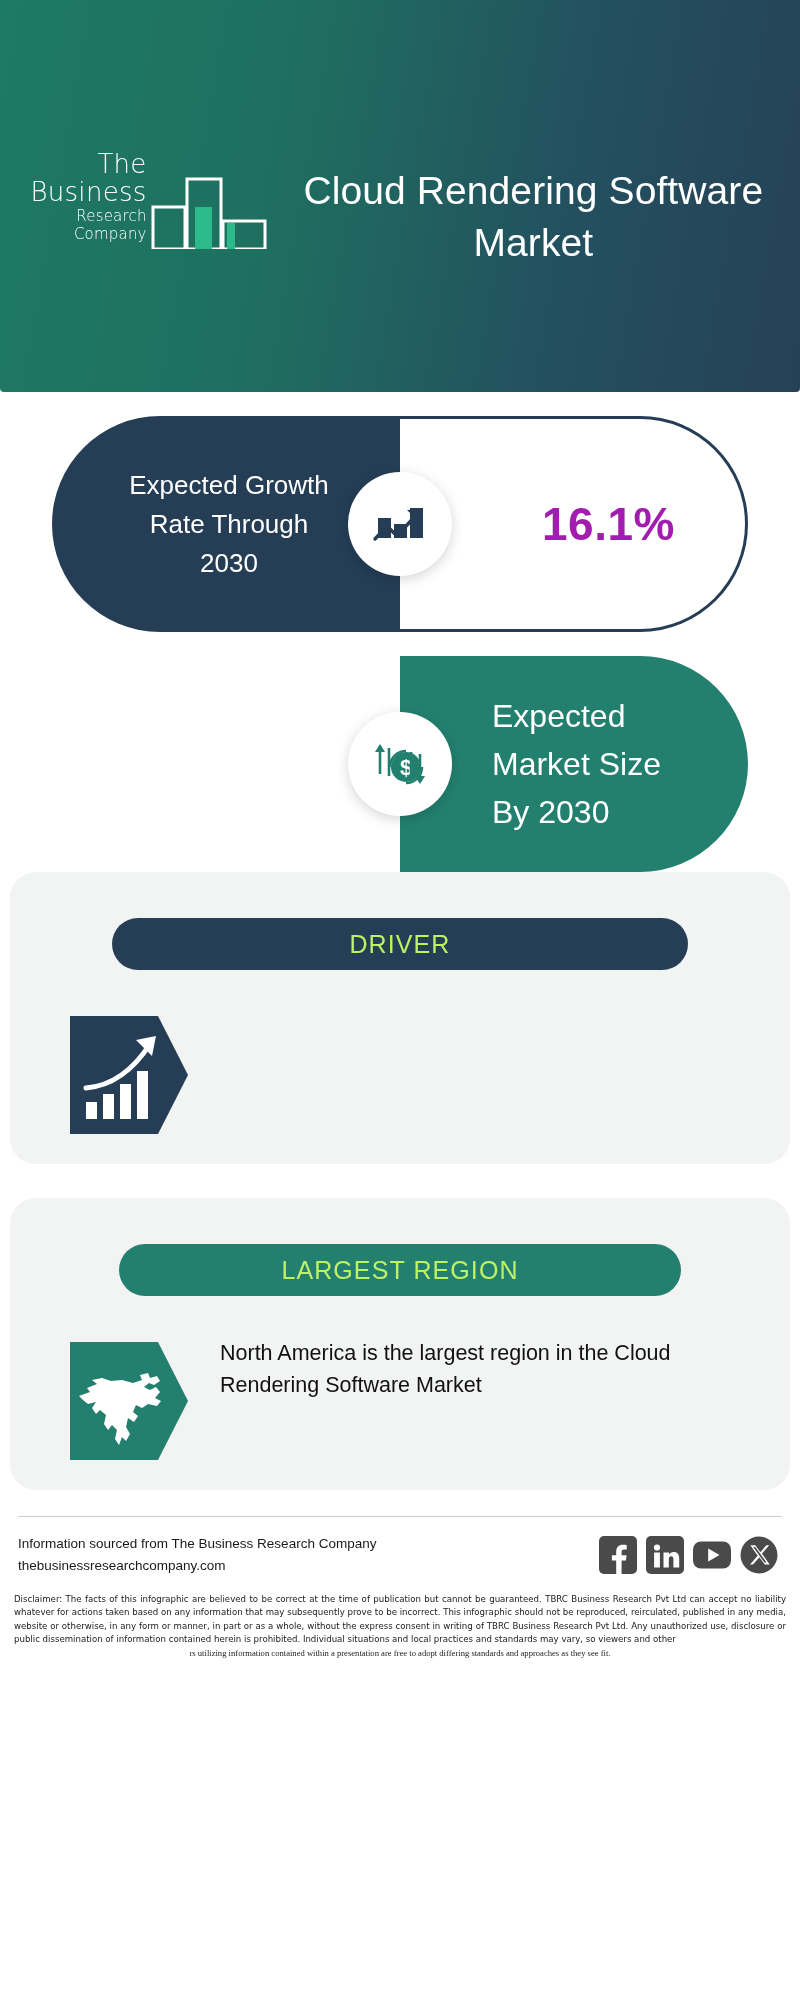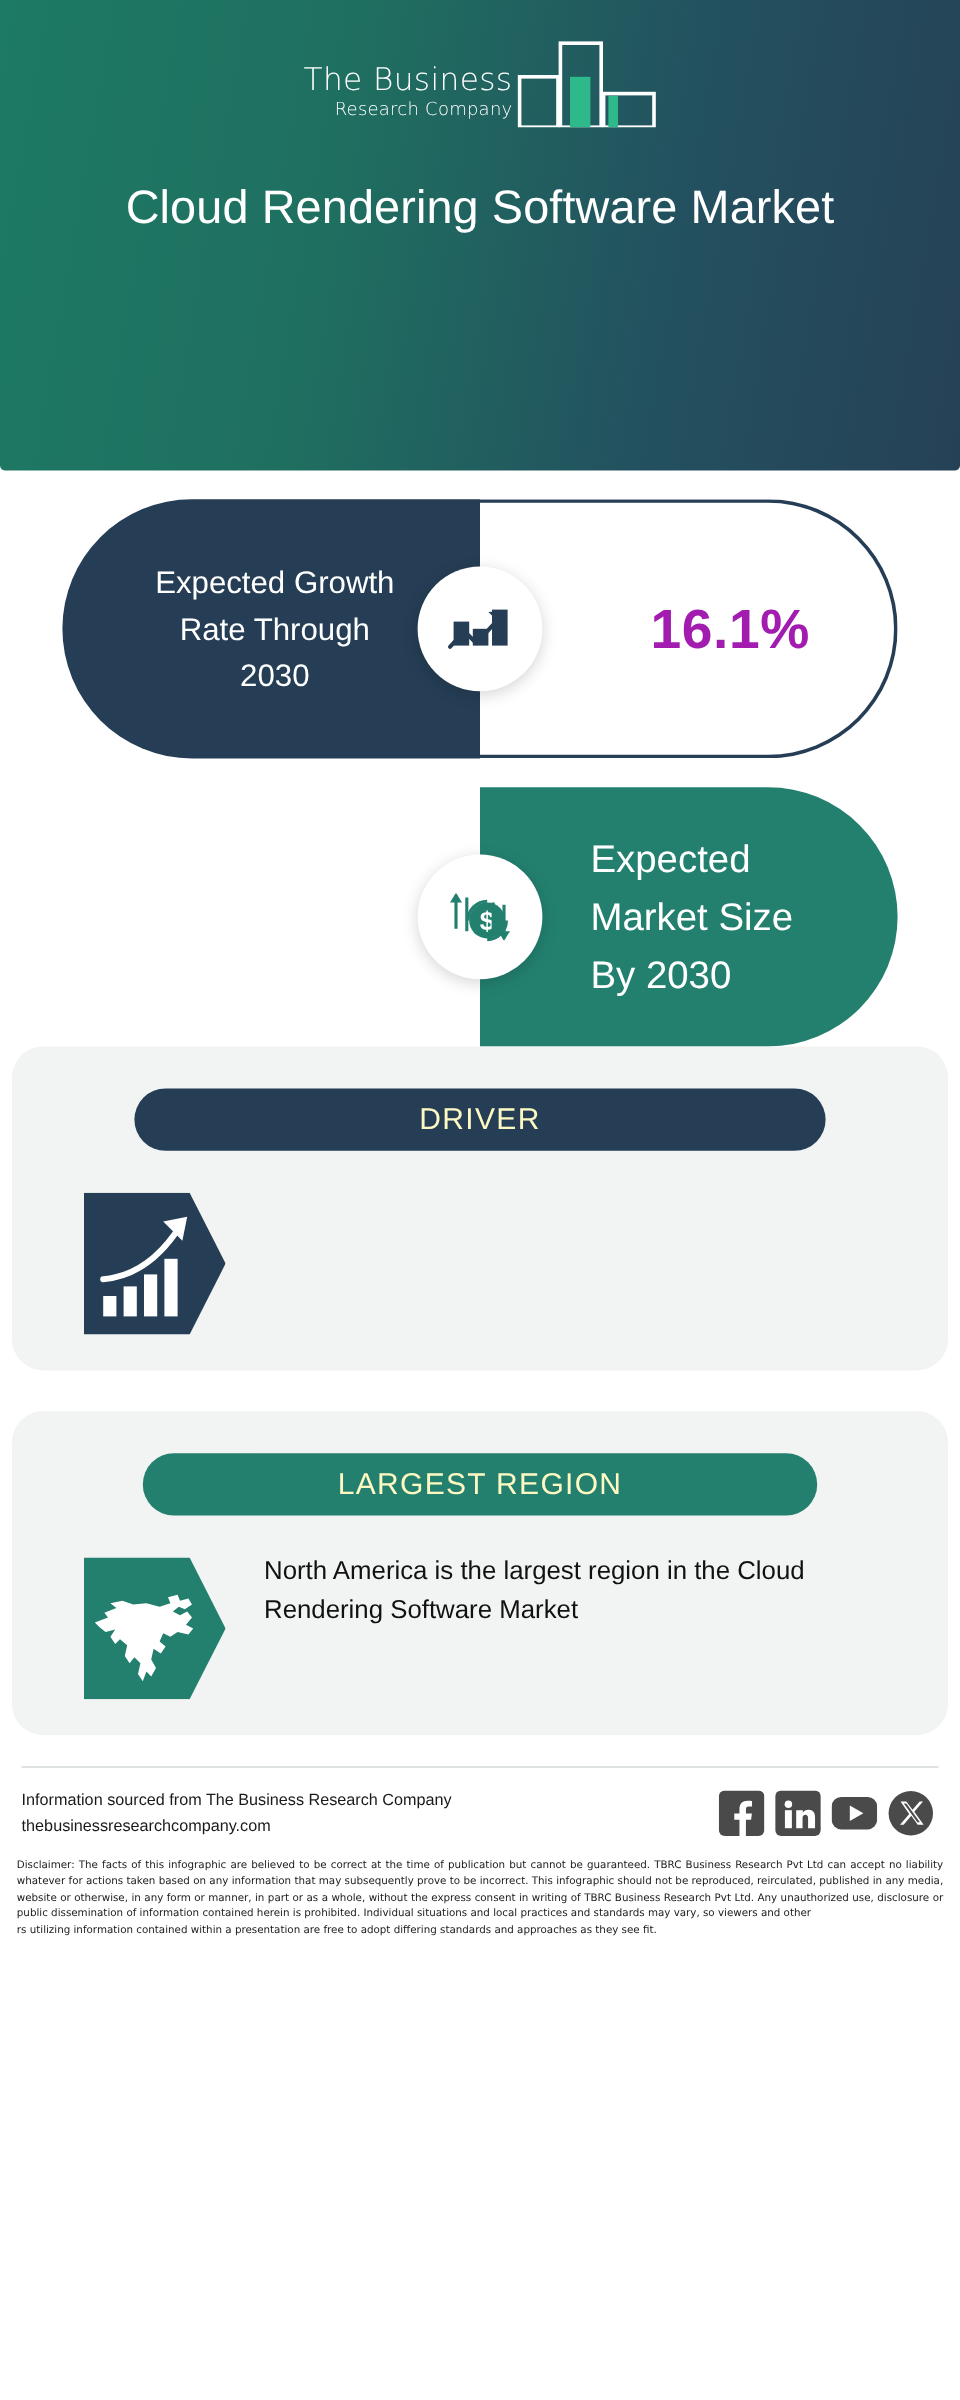--- a/index.html
+++ b/index.html
@@ -10,21 +10,21 @@
     width:800px; height:2000px;
     overflow:hidden;
   }
   .page { width:800px; height:2000px; position:relative; background:#fff; }
 
   
   .hero {
     height:392px; width:800px;
     background:linear-gradient(100deg,#1d7a63 0%,#1f6f60 35%,#23505f 70%,#264156 100%);
     position:relative;
-    display:flex; flex-direction:column; align-items:center;
+    display:flex; flex-direction:row; align-items:center;
     border-radius:0 0 4px 4px;
   }
   .logo-wrap {
     margin-top:26px;
     display:flex; align-items:flex-end; justify-content:center;
     height:80px; width:320px;
   }
   .logo-text { text-align:right; padding-right:4px; padding-bottom:6px; }
   .logo-l1 {
     color:#fff; font-size:26px; letter-spacing:.3px;
@@ -101,23 +101,23 @@
     z-index:6;
   }
 
   
   .panel {
     position:relative;
     margin:0 10px; background:#f2f3f3; border-radius:26px;
     padding:34px 0 30px 0;
   }
   .pill {
-    height:52px; border-radius:26px; margin:1px auto;
-    display:flex; align-items:center; justify-content:center;
-    color:#fef9c3; font-size:25px; letter-spacing:1.1px;
+    height:52px; border-radius:26px; margin:12px auto;
+    display:flex; align-items:center; justify-content:center;
+    color:#bef264; font-size:25px; letter-spacing:1.1px;
   }
   .pill.driver { background:#253e55; width:576px; }
   .pill.region { background:#23806f; width:562px; }
 
   .panel-body { display:flex; padding:28px 34px 0 60px; }
   .arrow-box {
     flex:none; width:118px; height:118px; position:relative;
     margin-right:32px; margin-top:6px;
   }
   .arrow-box.region { height:118px; }
@@ -134,21 +134,21 @@
   .foot-text { font-size:13.5px; color:#1a1a1a; line-height:1.62; }
   .socials { display:flex; gap:9px; align-items:center; }
   .soc { width:38px; height:38px; flex:none; }
 
   .disclaimer {
     padding:16px 14px 0 14px;
     font-size:8.6px; line-height:1.58; color:#1a1a1a;
     text-align:justify;
     font-family:"DejaVu Sans", sans-serif;
   }
-  .disclaimer .last { display:block; }
+  .disclaimer .last { text-align:center; display:block;font-family:Liberation Serif, serif; }
 </style>
 </head>
 <body>
 
 <div class="page">
 
   <div class="hero">
 
     <div class="logo-wrap">
       <div class="logo-text">

